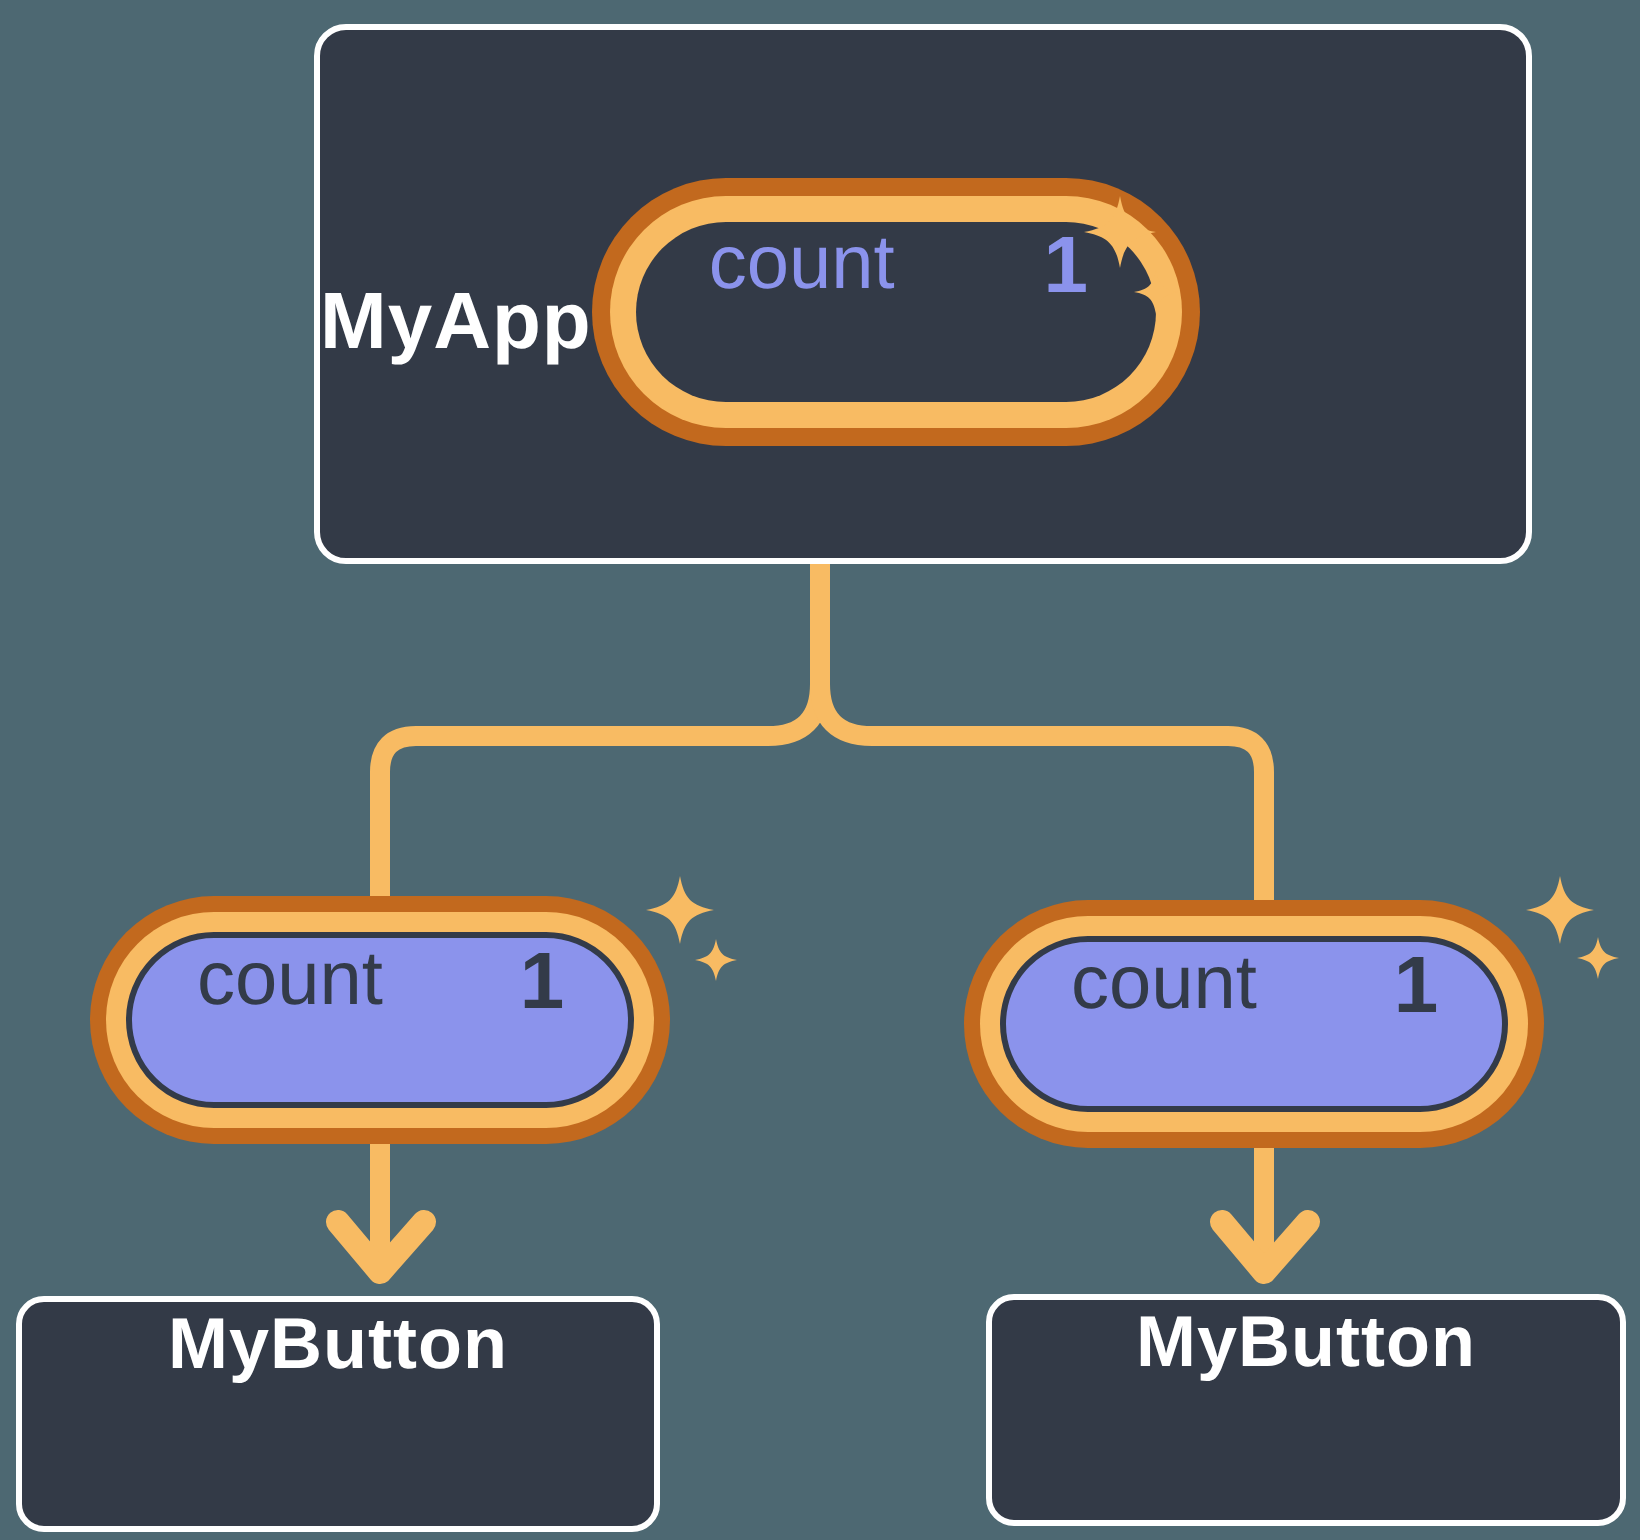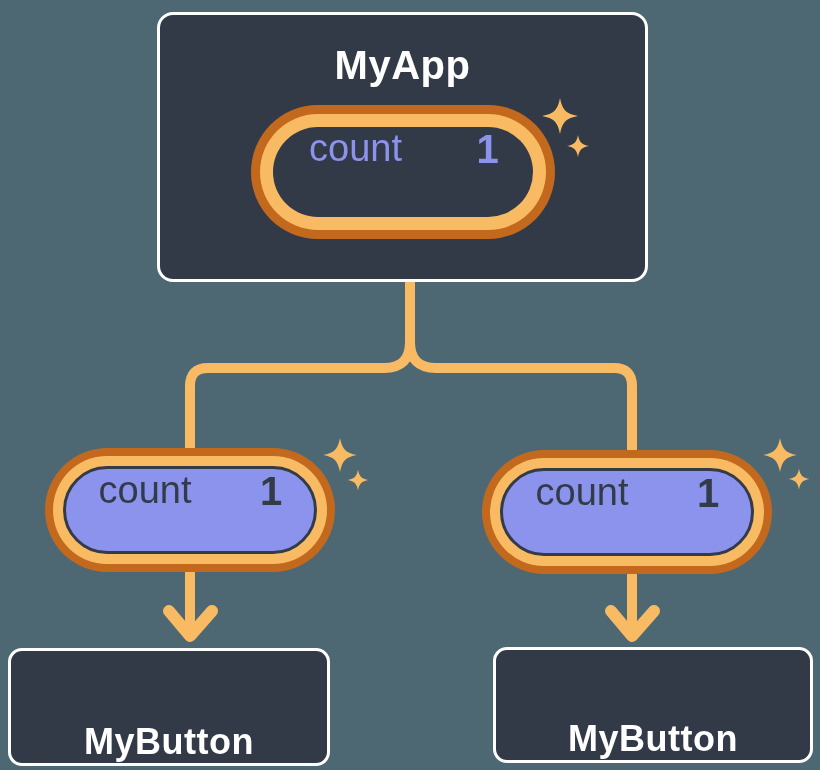--- a/index.html
+++ b/index.html
@@ -13,25 +13,25 @@
   }
   *{box-sizing:border-box;margin:0;padding:0}
   body{font-family:"Liberation Sans","DejaVu Sans",sans-serif;background:var(--bg)}
   #canvas{position:relative;width:820px;height:770px;background:var(--bg);overflow:hidden}
 
   .layer{position:absolute;left:0;top:0;width:820px;height:770px;pointer-events:none}
   #connector-layer{z-index:1}
   #sparkle-layer{z-index:3}
 
   .node-card{position:absolute;z-index:2;background:var(--card);border:3px solid var(--white);color:var(--white)}
-  .app-card{left:157px;top:12px;width:491px;height:270px;border-radius:16px;display:flex;flex-direction:column;align-items:center}
+  .app-card{left:157px;top:12px;width:609px;height:270px;border-radius:16px;display:flex;align-items:center}
   .app-title{margin-top:28px;font-size:40px;font-weight:700;letter-spacing:.5px}
   .app-pill-wrap{margin-top:17px}
 
-  .btn-card{border-radius:14px;display:flex;align-items:flex-end;justify-content:center;font-size:36px;font-weight:600;letter-spacing:.5px}
+  .btn-card{border-radius:14px;display:flex;align-items:flex-start;justify-content:center;font-size:36px;font-weight:600;letter-spacing:.5px}
   #btn-card-left{left:8px;top:648px;width:322px;height:118px}
   #btn-card-right{left:493px;top:647px;width:320px;height:116px}
 
   
   .pill-outer{background:var(--orange-d);border-radius:999px;display:inline-block}
   .pill-mid{background:var(--orange-l);border-radius:999px}
   .pill-inner{border-radius:999px;display:flex;align-items:flex-start;overflow:hidden}
   .cell{display:flex;align-items:center;justify-content:center}
 
   

